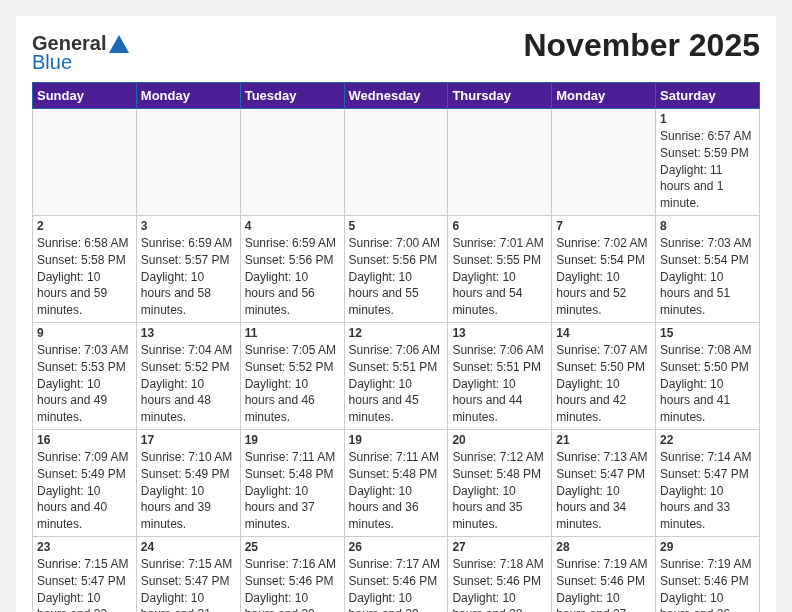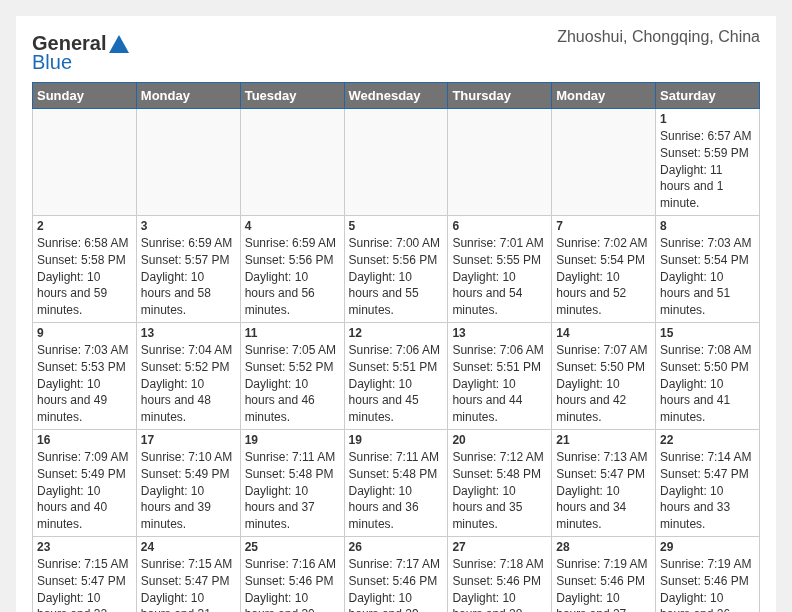--- a/index.html
+++ b/index.html
@@ -44,21 +44,21 @@
     .location {
       font-size: 16px;
       color: #555;
     }
     table {
       width: 100%;
       border-collapse: collapse;
       table-layout: fixed;
     }
     thead th {
-      background: #737373;
+      background: #4c1d95;
       color: #fff;
       font-size: 13px;
       font-weight: bold;
       padding: 5px 4px;
       text-align: left;
       border: 1px solid #2266a8;
     }
     tbody td {
       border: 1px solid #ccc;
       vertical-align: top;
@@ -97,21 +97,21 @@
         <span style="font-size:20px;font-weight:bold;color:#333;">General</span>
         <span>
           <svg width="22" height="22" viewBox="0 0 22 22" style="margin-left:2px;vertical-align:middle;">
             <polygon points="11,2 21,20 1,20" fill="#1a6bb5"></polygon>
           </svg>
         </span>
       </div>
       <div style="font-size:20px;font-weight:normal;color:#1a6bb5;margin-top:-4px;">Blue</div>
     </div>
     <div class="title-area">
-      <div class="location">Zhuoshui, Chongqing, China</div>
+      <div class="month-title">November 2025</div>
     </div>
   </div>
 
   <table>
     <thead>
       <tr>
       <th>Sunday</th>
           <th>Monday</th>
           <th>Tuesday</th>
           <th>Wednesday</th>

